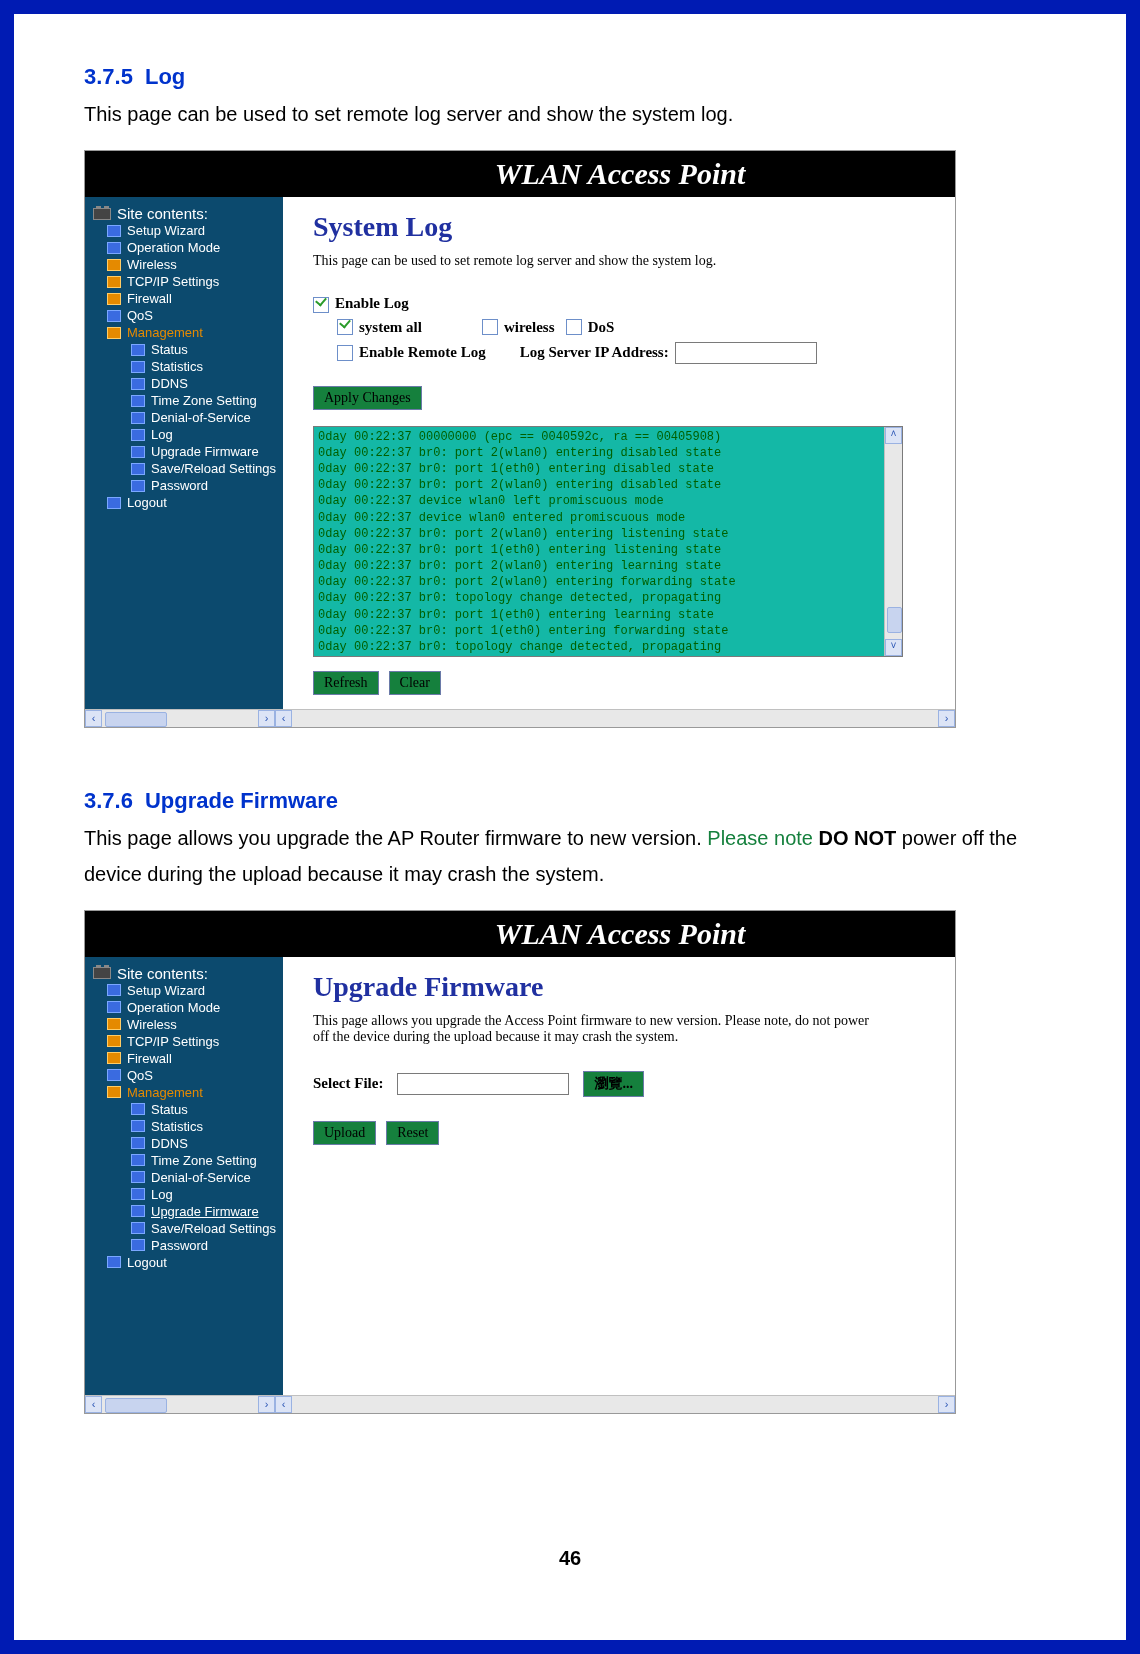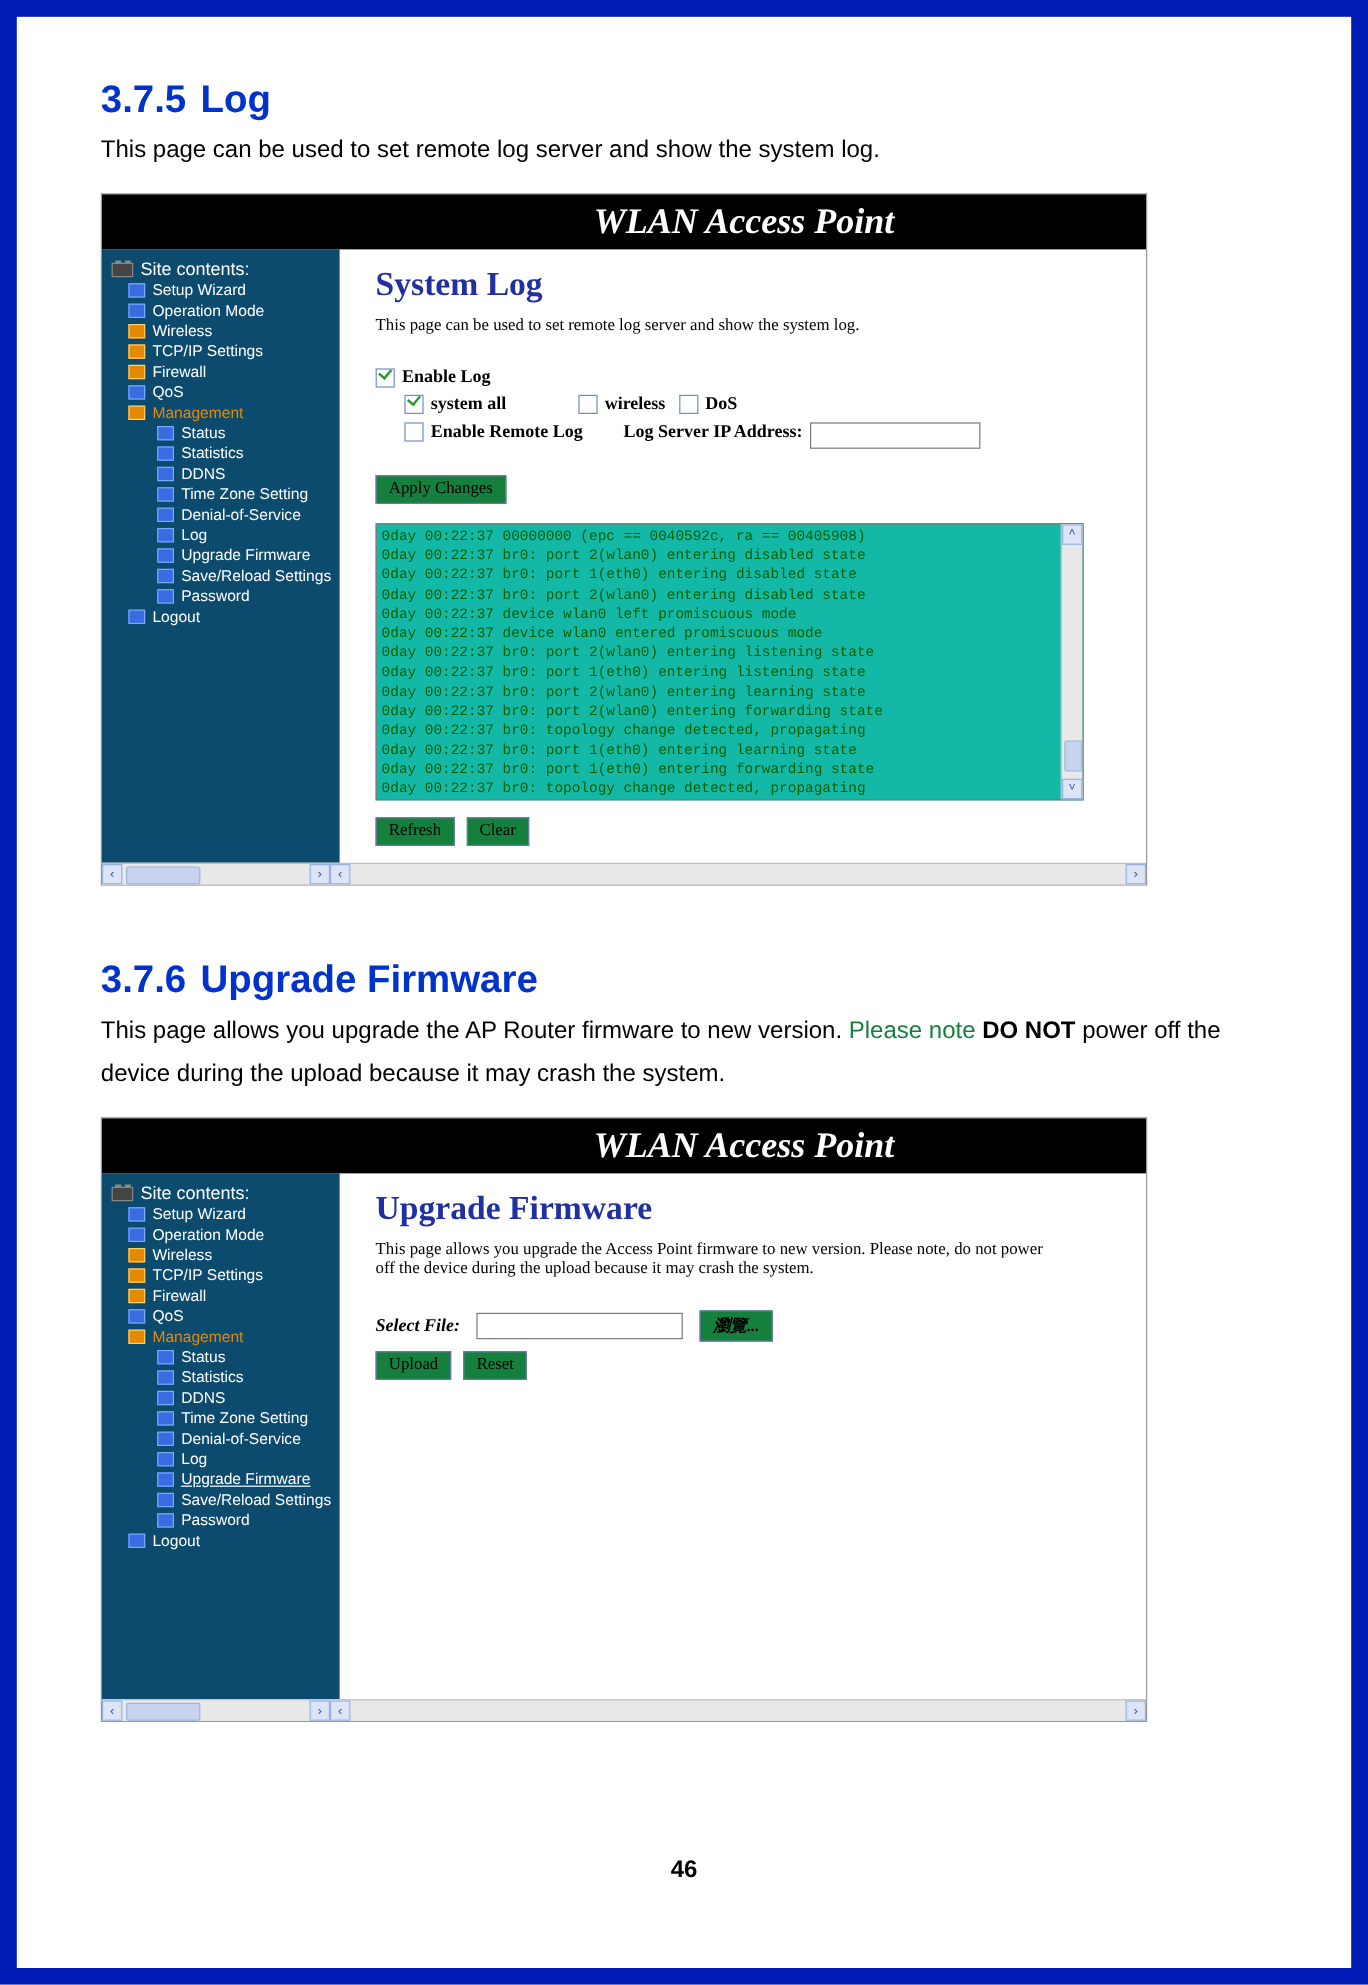--- a/index.html
+++ b/index.html
@@ -14,21 +14,21 @@
     border: 14px solid #001bb3;
     padding: 50px 70px 20px 70px;
     position: relative;
     font-family: Arial, Helvetica, sans-serif;
     color: #000;
     background: #fff;
   }
   .section-heading {
     color: #0033cc;
     font-weight: bold;
-    font-size: 32px;
+    font-size: 22px;
     margin: 0 0 6px 0;
   }
   .section-heading .numtxt {
     margin-right: 12px;
   }
   .section-text {
     font-size: 20px;
     line-height: 1.8;
     margin: 0 0 18px 0;
   }
@@ -148,21 +148,21 @@
   .cb {
     width: 14px; height: 14px; border:1px solid #6d8fc9; display:inline-block;
     vertical-align: middle; margin-right:6px; background:#fff; position:relative;
   }
   .cb.checked::after {
     content:''; position:absolute; left:2px; top:-1px; width:8px; height:5px;
     border-left:2px solid #2a9b2a; border-bottom:2px solid #2a9b2a; transform:rotate(-50deg);
   }
   .fieldrow { font-family: "Times New Roman", serif; font-size:15px; font-weight:bold; margin-bottom:6px;}
   .subrow { padding-left:24px; display:flex; gap:60px; }
-  .subrow .grp { display:flex; align-items:flex-start; }
+  .subrow .grp { display:flex; align-items:center; }
   .ipbox {
     width:140px; height:20px; background:#fff; border:1px solid #7a7a7a; display:inline-block;
     vertical-align:middle; margin-left:6px;
   }
   .btn {
     display:inline-block; border:1px solid #6a7aa8; background:#15803d; font-family: "Times New Roman", serif;
     font-size:14px; padding:3px 10px; cursor:pointer;
   }
   .btn + .btn { margin-left:10px; }
   .logbox {
@@ -179,21 +179,21 @@
     background:#dce4f6;border:1px solid #9ab2e2;box-sizing:border-box;
     display:flex;align-items:center;justify-content:center;color:#2a55b5;font-size:10px;
   }
   .logbox .vscroll .up{top:0} .logbox .vscroll .dn{bottom:0}
   .logbox .vscroll .th{
     position:absolute;left:2px;width:13px;background:#c8d4ef;border:1px solid #9ab2e2;border-radius:2px;
     top:180px; height:24px;
   }
   .filefield { width:170px;height:20px;border:1px solid #7a7a7a;background:#fff;display:inline-block;vertical-align:middle; }
   .selectfile-row{display:flex;align-items:center;gap:14px;font-family:"Times New Roman",serif;
-    font-weight:bold;font-size:15px;margin-bottom:8px;font-style:italic;}
+    font-weight:bold;font-size:15px;margin-bottom:24px;}
   .pgnum {
     position:absolute; bottom:70px; left:0; width:100%; text-align:center;
     font-weight:bold; font-size:20px;
   }
 </style>
 </head>
 <body>
 
 <div class="page">
 

